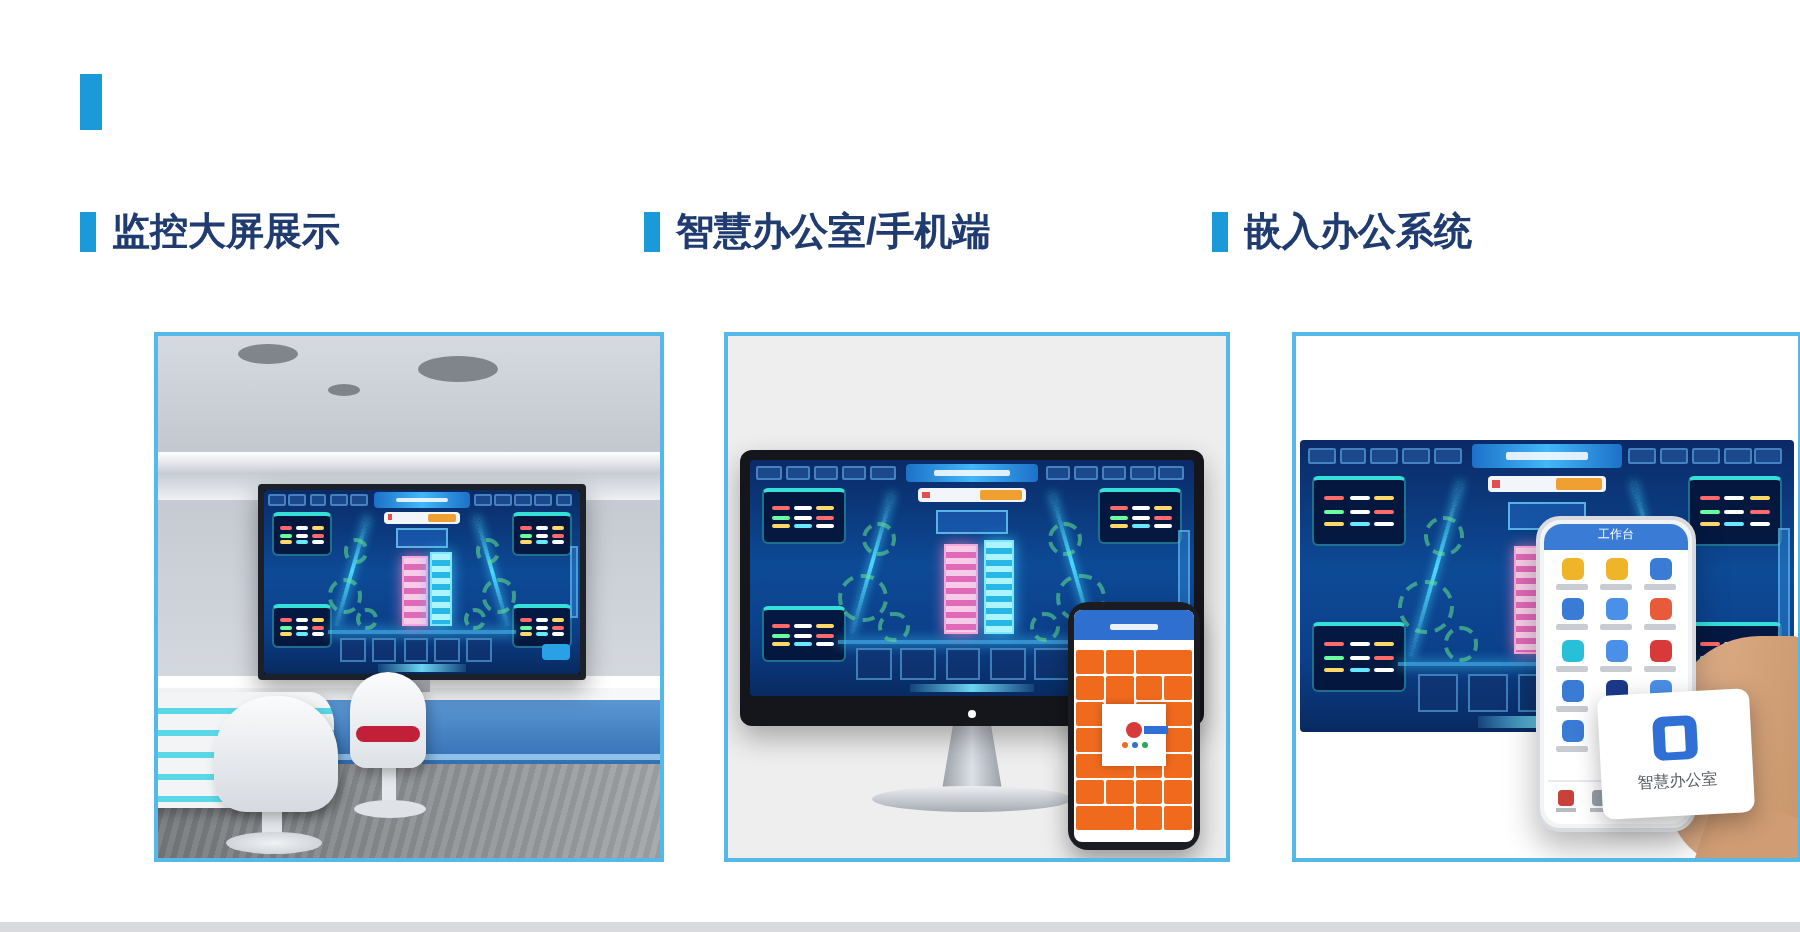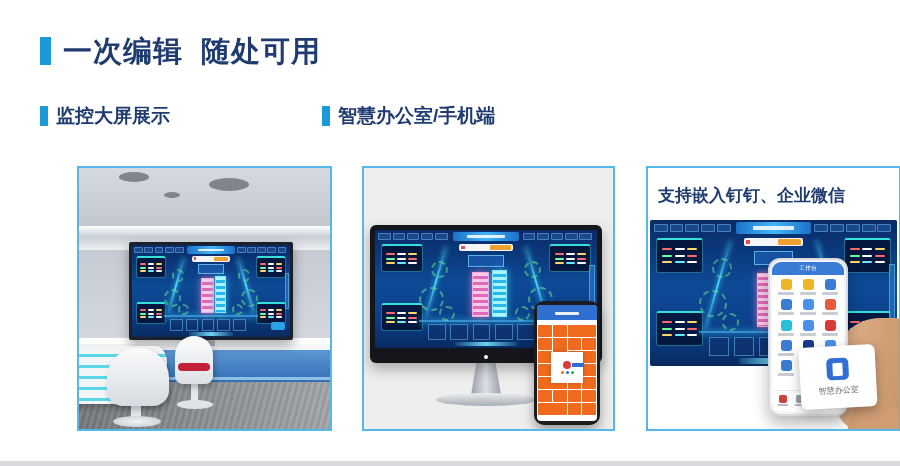--- a/index.html
+++ b/index.html
@@ -150,29 +150,32 @@
   .popup .plabel{font-size:8px;color:#555a62;}
   
   .footer-bar{position:absolute;left:0;top:461px;width:900px;height:5px;background:#d9dadd;}
 </style>
 </head>
 <body>
 
 <div class="page">
 
   <span class="h-accent"></span>
-  <h1 class="h-title">一次编辑  随处可用</h1>
 
   <div class="sub sub1">
     <span class="bar"></span>
     <h2>监控大屏展示</h2>
   </div>
   <div class="sub sub2">
     <span class="bar"></span>
     <h2>智慧办公室/手机端</h2>
+  </div>
+  <div class="sub sub3">
+    <span class="bar"></span>
+    <h2>嵌入办公系统</h2>
   </div>
 
   <figure class="panel p1">
     <div class="ceiling">
       <span class="spot spot1"></span>
       <span class="spot spot2"></span>
       <span class="spot spot3"></span>
     </div>
     <div class="sw sw1"></div>
     <div class="sw sw2"></div>
@@ -438,21 +441,20 @@
             <i style="background:#f06a1e"></i>
             <i style="background:#2f6fd6"></i>
             <i style="background:#28a858"></i>
           </div>
         </div>
       </div>
     </div>
   </figure>
 
   <figure class="panel p3">
-    <p class="note">支持嵌入钉钉、企业微信</p>
     <div class="shot">
       <div class="dash">
           <div class="d-tab" style="left: 1.5%;"></div>
           <div class="d-tab" style="left: 66.5%;"></div>
           <div class="d-tab" style="left: 7.9%;"></div>
           <div class="d-tab" style="left: 72.9%;"></div>
           <div class="d-tab" style="left: 14.3%;"></div>
           <div class="d-tab" style="left: 79.3%;"></div>
           <div class="d-tab" style="left: 20.7%;"></div>
           <div class="d-tab" style="left: 85.7%;"></div>

